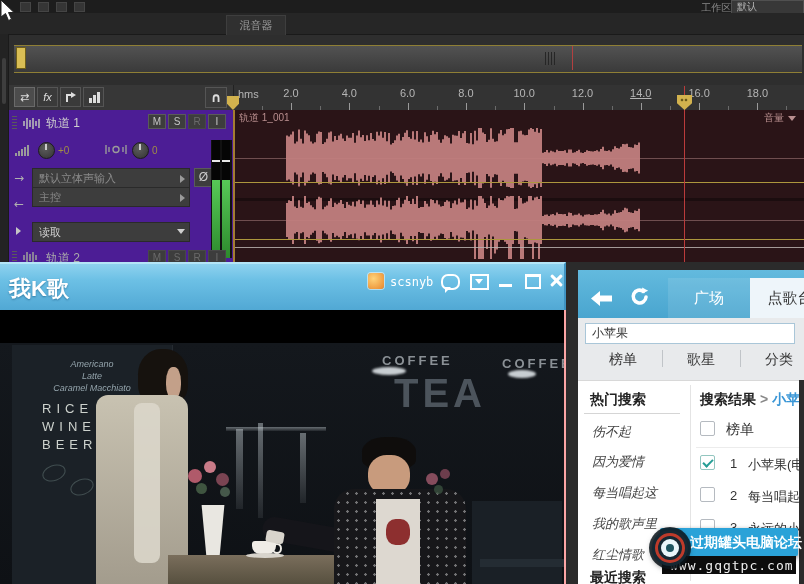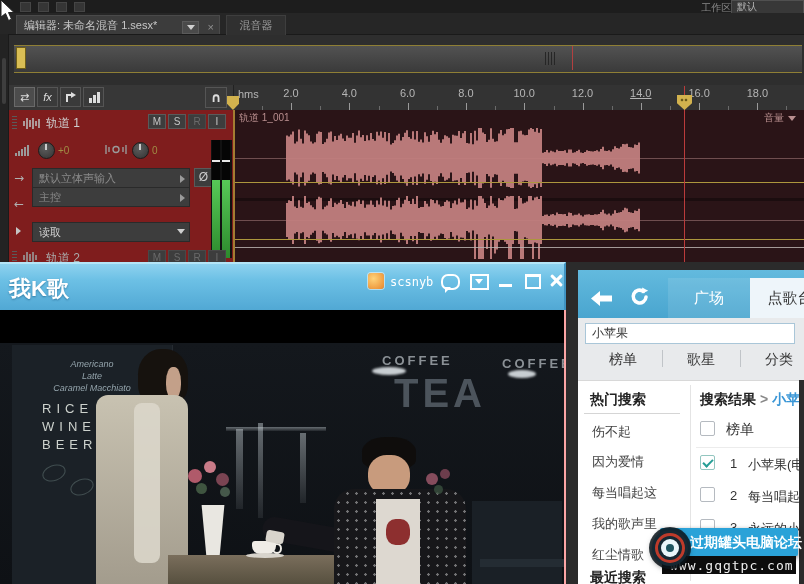--- a/index.html
+++ b/index.html
@@ -38,21 +38,21 @@
   .tbtn.pressed{background:#4c4c4c;border-color:#6a6a6a;}
   .hp-btn{position:absolute;left:197px;top:2px;width:22px;height:21px;background:#3a3a3a;border:1px solid #555;box-sizing:border-box;
     color:#ddd;display:flex;align-items:center;justify-content:center;font-size:13px;font-weight:bold;}
   .ruler{left:233px;top:85px;width:571px;height:25px;background:#333;border-left:1px solid #222;overflow:hidden;}
   .ruler-unit{position:absolute;left:4px;top:3px;font-size:11px;color:#b5b5b5;}
   .tick-label{position:absolute;top:2px;width:30px;text-align:center;font-size:11px;color:#b5b5b5;}
   .tick-major{position:absolute;bottom:0;width:1px;height:7px;background:#9a9a9a;}
   .tick-minor{position:absolute;bottom:0;width:1px;height:4px;background:#6a6a6a;}
 
   
-  .trackpanel{left:8px;top:110px;width:225px;height:152px;background:#7f1d1d;border-right:1px solid #222;overflow:hidden;}
+  .trackpanel{left:8px;top:110px;width:225px;height:152px;background:#4c1d95;border-right:1px solid #222;overflow:hidden;}
   .grip-dots{position:absolute;width:5px;height:14px;
     background:repeating-linear-gradient(#5a5a5a 0 1px,transparent 1px 3px);}
   .trk-name{position:absolute;font-size:12px;color:#cfcfcf;}
   .msri{position:absolute;width:18px;height:15px;background:#3d3d3d;border:1px solid #5a5a5a;box-sizing:border-box;
     color:#c5c5c5;font-size:10px;text-align:center;line-height:13px;}
   .msri.dim{color:#6a6a6a;border-color:#484848;}
   .knob{position:absolute;width:15px;height:15px;border-radius:50%;background:radial-gradient(circle at 40% 35%,#5d5d5d,#333);
     border:1px solid #1c1c1c;}
   .knob::after{content:'';position:absolute;left:6px;top:1px;width:2px;height:6px;background:#ccc;}
   .kval{position:absolute;font-size:10px;color:#a08d45;}
@@ -152,21 +152,21 @@
   .rtab{position:absolute;top:8px;height:40px;font-size:15px;display:flex;align-items:center;justify-content:center;}
   .rtab.square{left:90px;width:82px;color:#fff;background:rgba(255,255,255,.10);}
   .rtab.active{left:172px;width:80px;background:#eef5fa;color:#333;}
   .rsearchzone{position:absolute;left:0;top:56px;width:226px;height:62px;background:#e8eaec;}
   .search-input{position:absolute;left:7px;top:5px;width:210px;height:21px;border:1px solid #a9c6d8;background:#fff;
     font-size:12px;color:#333;padding:0 6px;box-sizing:border-box;font-family:inherit;outline:none;}
   .cattab{position:absolute;top:33px;width:70px;text-align:center;font-size:14px;color:#333;}
   .catdiv{position:absolute;top:32px;width:1px;height:17px;background:#c0c4c8;}
   .rcontent{position:absolute;left:0;top:118px;width:226px;height:204px;background:#fff;border-top:1px solid #d8d8d8;}
   .colhdr{position:absolute;font-size:14px;font-weight:bold;color:#222;white-space:nowrap;}
-  .hotitem{position:absolute;left:14px;font-size:13px;color:#444;white-space:nowrap;}
+  .hotitem{position:absolute;left:14px;font-size:13px;color:#444;white-space:nowrap;font-style:italic;}
   .hline{position:absolute;height:1px;background:#d5d5d5;}
   .vline{position:absolute;left:112px;top:4px;width:1px;height:196px;background:#e4e4e4;}
   .res-q{color:#3a96d6;font-weight:bold;}
   .res-sep{color:#888;font-weight:bold;padding:0 4px;}
   .cb{position:absolute;width:15px;height:15px;background:#fff;border:1px solid #b5bac0;border-radius:2px;box-sizing:border-box;}
   .cb.checked{border-color:#93c6c0;}
   .cb.checked::after{content:'';position:absolute;left:2px;top:3px;width:8px;height:4px;
     border-left:2px solid #269e96;border-bottom:2px solid #269e96;transform:rotate(-45deg);}
   .resnum{position:absolute;font-size:13px;color:#333;}
   .restitle{position:absolute;font-size:13px;color:#333;white-space:nowrap;}
@@ -195,27 +195,20 @@
   <div class="ab topbar">
     <span class="toolico" style="left:20px"></span>
     <span class="toolico" style="left:38px"></span>
     <span class="toolico" style="left:56px"></span>
     <span class="toolico" style="left:74px"></span>
     <span class="ws-label">工作区:</span>
     <span class="ws-btn">默认</span>
   </div>
 
   <div class="ab tabbar">
-    <div class="tab1">
-      <span>编辑器: 未命名混音 1.sesx*</span>
-      <span class="tab1-dd">
-          <span class="tri-d"></span>
-        </span>
-      <span class="tab1-x">×</span>
-    </div>
     <div class="tab2"><span>混音器</span></div>
   </div>
 
   <div class="ab navbar">
     <div class="nav-handle"></div>
     <div class="nav-grip"></div>
     <div class="nav-red"></div>
   </div>
 
   <div class="ab toolrow">

